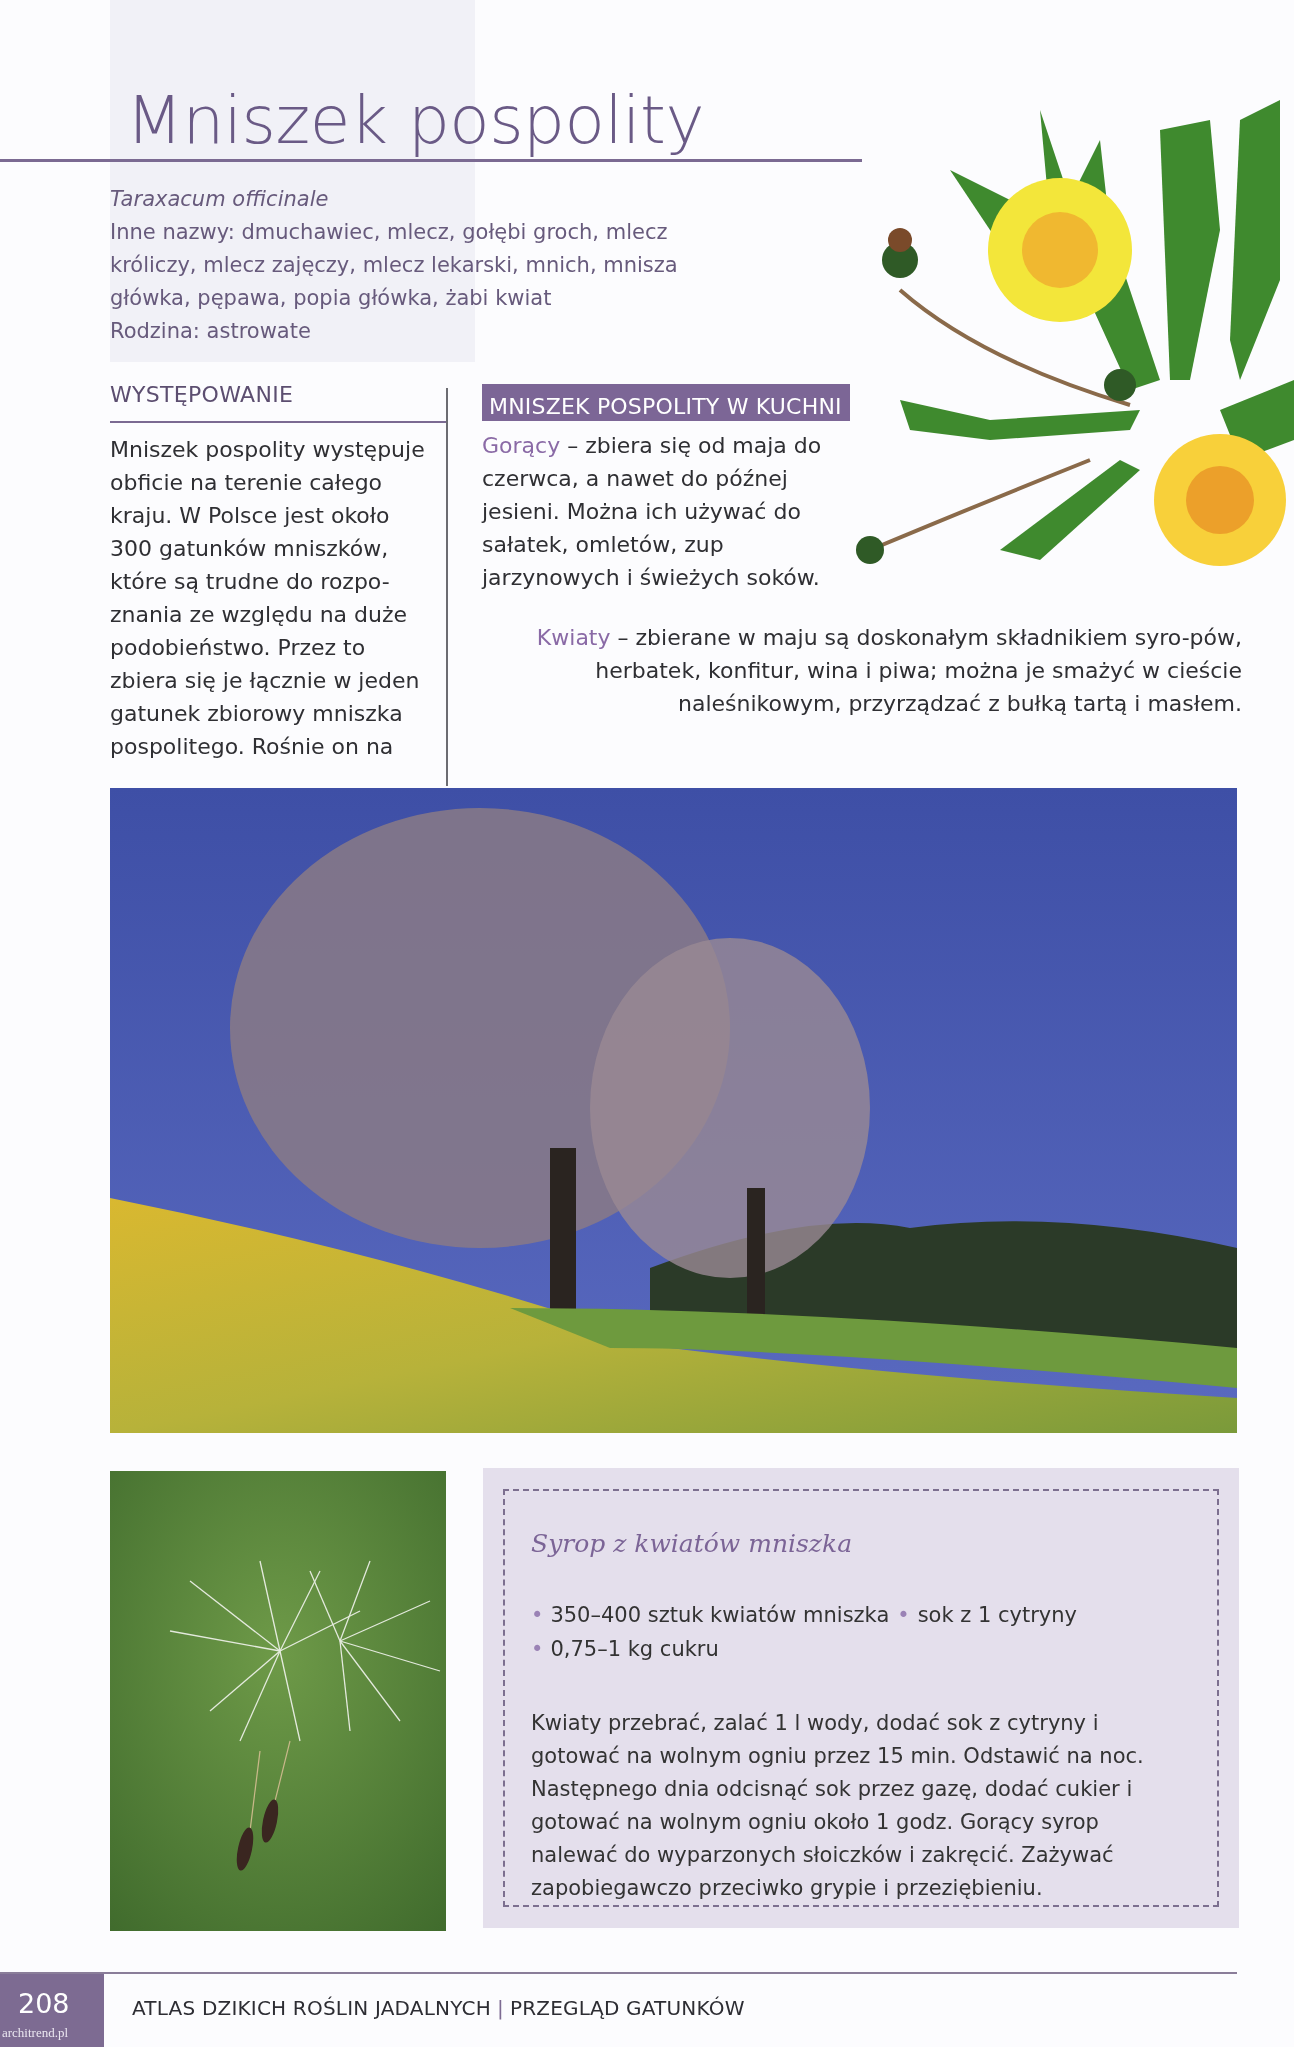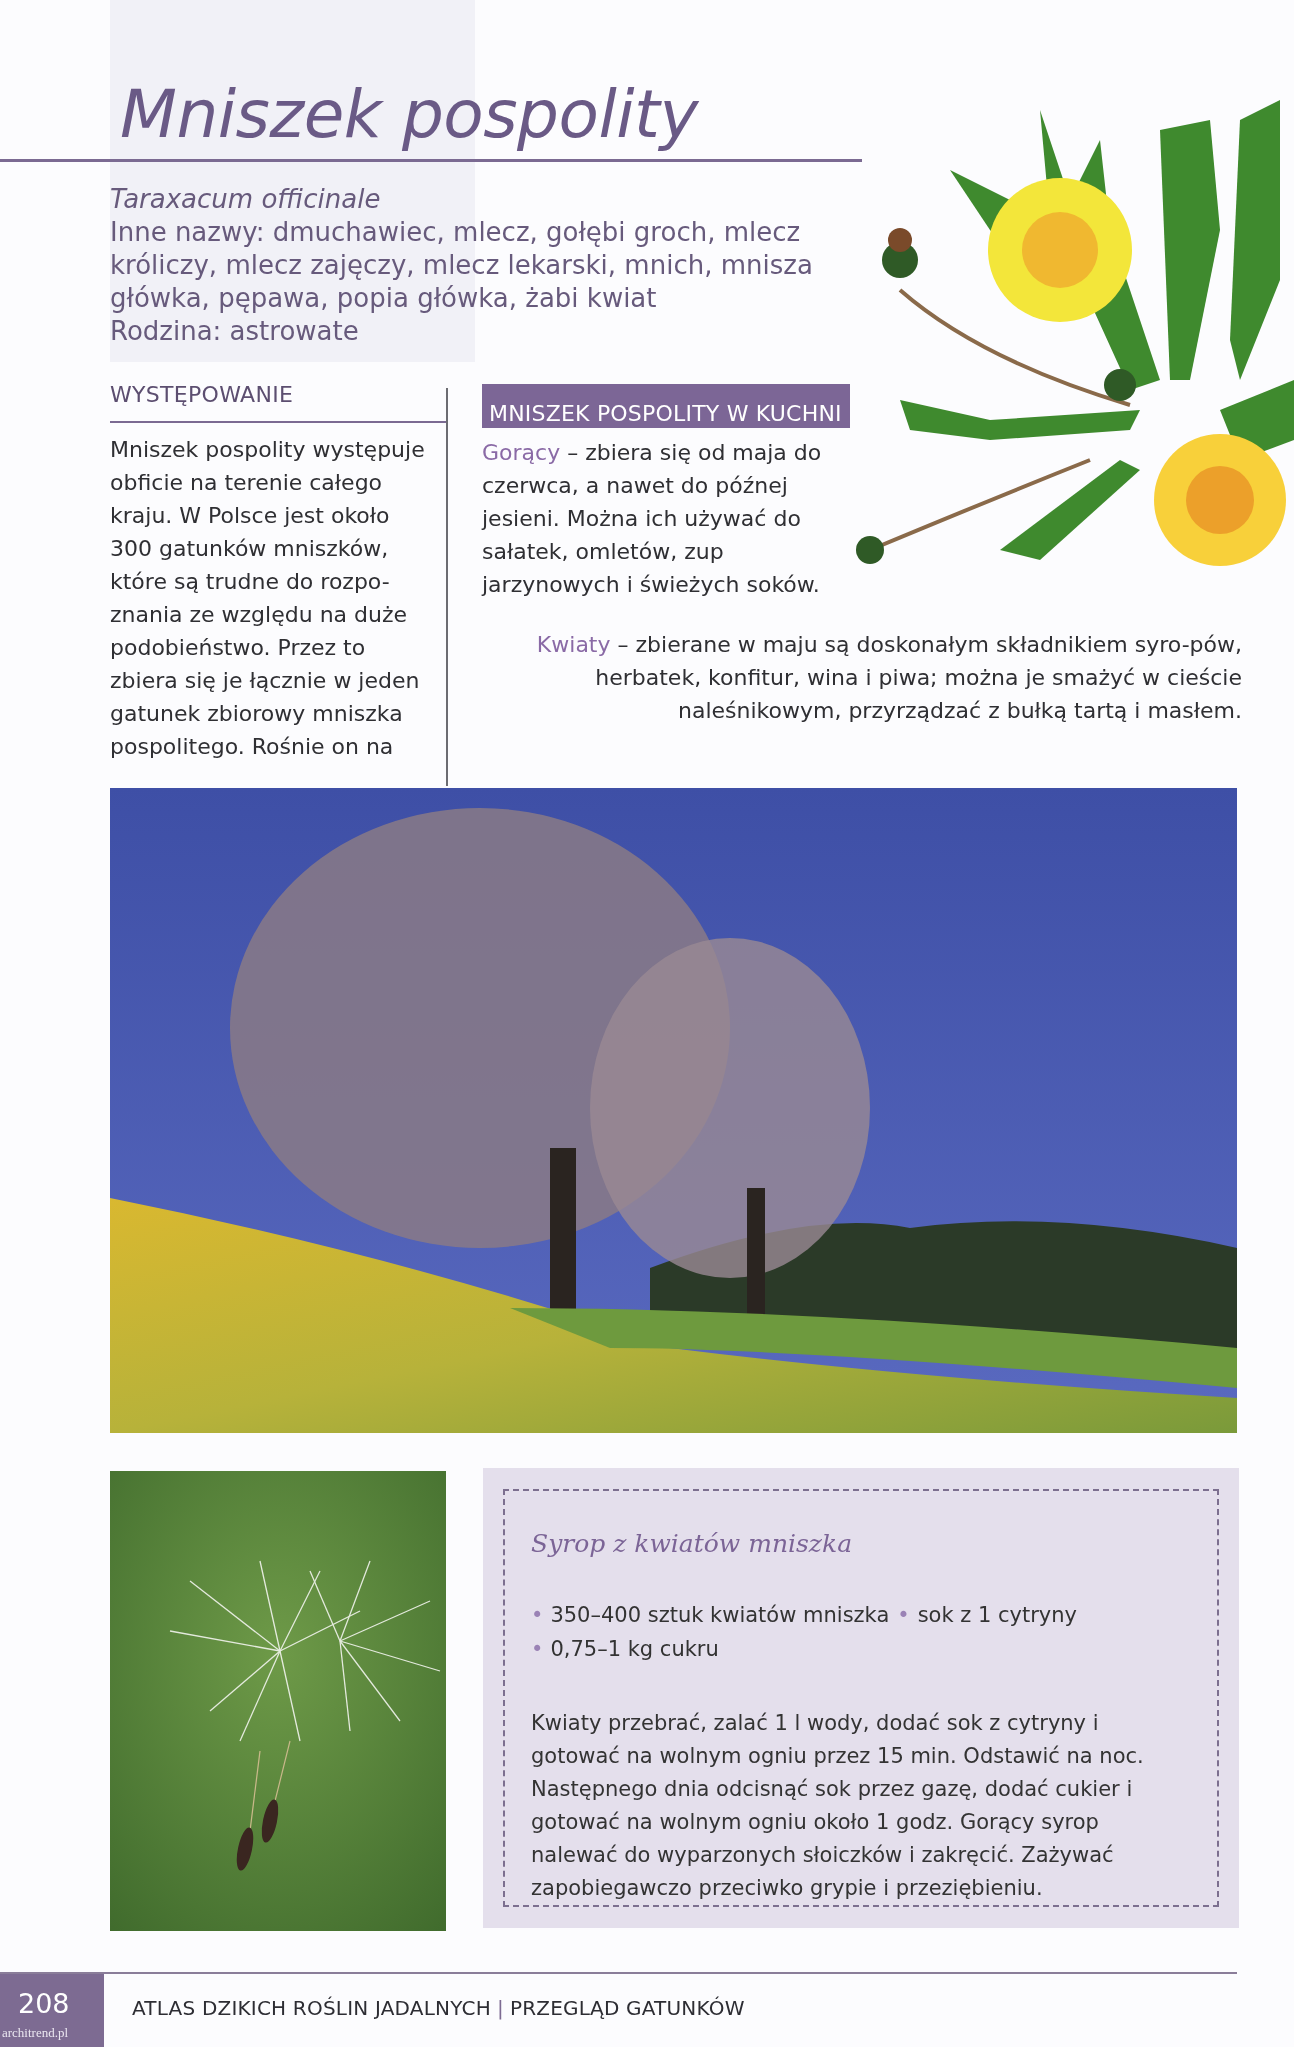--- a/index.html
+++ b/index.html
@@ -14,36 +14,36 @@
       background: #f1f1f7;
     }
     .title {
       position: absolute; left: 112px; top: 68px;
       font-size: 66px; font-weight: 300; color: #6a5a86; letter-spacing: -0.5px;
       font-family: "DejaVu Sans", sans-serif;
     }
     .title-rule {
       position: absolute; left: 0; top: 159px; width: 862px; height: 3px; background: #7b6a92;
     }
-    .meta { position: absolute; left: 110px; top: 183px; font-size: 26px; line-height: 33px; color: #675a7c; }
+    .meta { position: absolute; left: 110px; top: 183px; font-size: 21px; line-height: 33px; color: #675a7c; }
     .meta .latin { font-style: italic; }
     .meta .line { white-space: nowrap; }
 
     .col-left { position: absolute; left: 110px; top: 382px; width: 336px; }
     .sec-head {
       font-size: 22px; color: #5c4e70; letter-spacing: 0.3px;
       border-bottom: 2px solid #7b6a92; padding-bottom: 14px; width: 336px;
     }
     .body-text { font-size: 22px; line-height: 33px; color: #2f2f33; margin-top: 10px; }
     .vdivider { position: absolute; left: 446px; top: 388px; width: 2px; height: 398px; background: #6c6c72; }
 
     .col-right { position: absolute; left: 482px; top: 384px; width: 760px; }
     .kuchnia-head {
       display: inline-block; background: #7c6696; color: #ffffff;
-      font-size: 22px; padding: 17px 8px 2px 7px; letter-spacing: 0.2px;
+      font-size: 22px; padding: 10px 8px 2px 7px; letter-spacing: 0.2px;
     }
     .kuchnia-p { font-size: 22px; line-height: 33px; color: #2f2f33; margin: 0; }
     .kuchnia-p .key { color: #8a6aa6; }
     .p1 { margin-top: 8px; width: 360px; }
     .p2 { margin-top: 27px; width: 760px; text-align: right; }
 
     .plant {
       position: absolute; left: 840px; top: 80px; width: 454px; height: 560px;
     }
 
@@ -80,21 +80,21 @@
     .footer-text {
       position: absolute; left: 132px; top: 1996px; font-size: 20px; color: #2d2d33; letter-spacing: 0.2px;
     }
     .footer-text .bar { color: #7d6b92; margin: 0 6px; }
   </style>
 </head>
 <body>
 
 <div class="ghost-panel"></div>
 
-<h1 class="title" style="margin:8px;font-style:italic;">Mniszek pospolity</h1>
+<h1 class="title" style="margin:14px;">Mniszek pospolity</h1>
 <div class="title-rule"></div>
 
 <div class="meta">
   <div class="line latin">Taraxacum officinale</div>
   <div class="line">Inne nazwy: dmuchawiec, mlecz, gołębi groch, mlecz</div>
   <div class="line">króliczy, mlecz zajęczy, mlecz lekarski, mnich, mnisza</div>
   <div class="line">główka, pępawa, popia główka, żabi kwiat</div>
   <div class="line">Rodzina: astrowate</div>
 </div>
 

